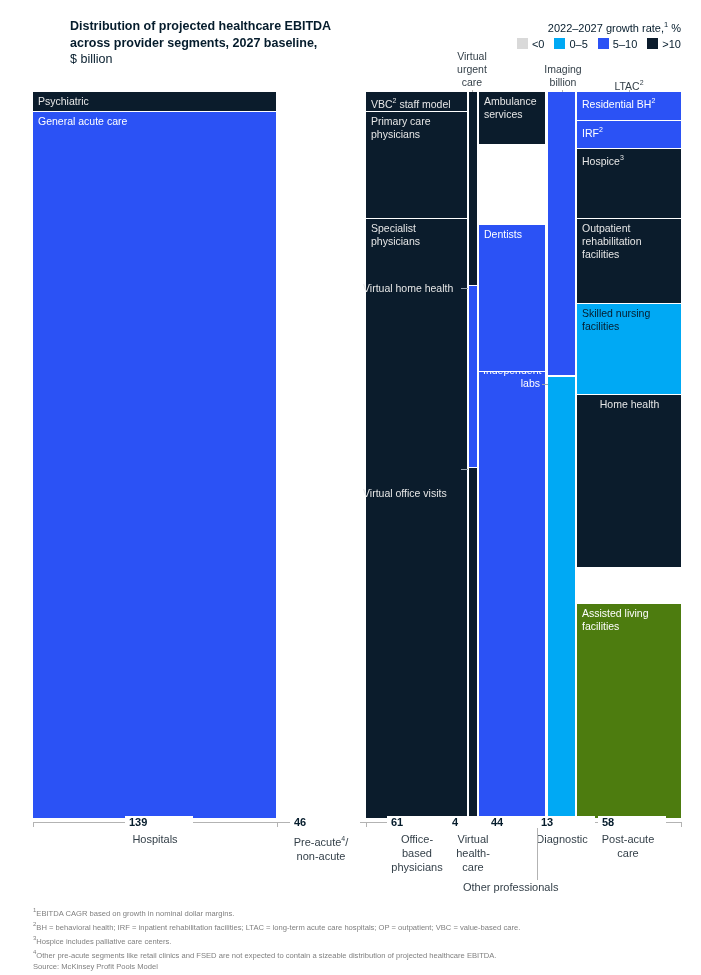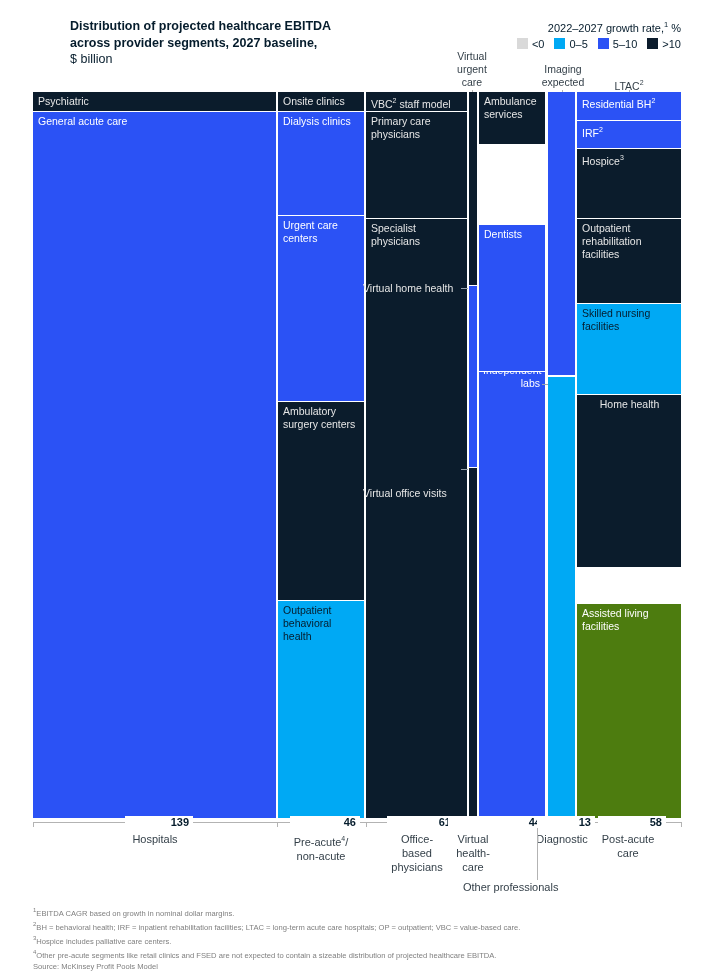--- a/index.html
+++ b/index.html
@@ -39,21 +39,21 @@
 
   
   .outlab{position:absolute;font-size:10.5px;line-height:12.8px;
           color:#e6e6e6;text-align:left;}
   .leader-h{position:absolute;height:1px;background:#9aa5ad;}
 
   
   #axis{position:absolute;left:33px;top:822px;width:648px;height:1px;background:#b3b3b3;}
   .tick{position:absolute;top:822px;width:1px;height:5px;background:#b3b3b3;}
   .axval{position:absolute;font-size:11px;font-weight:700;color:#051c2c;
-         text-align:right;background:#fff;padding:0 4px;top:816px;}
+         text-align:left;background:#fff;padding:0 4px;top:816px;}
   .axname{position:absolute;font-size:11px;line-height:14px;color:#333f48;text-align:center;top:832px;}
   .axname sup{font-size:7px;}
 
   #otherprof{position:absolute;font-size:11px;color:#333f48;top:881px;left:463px;white-space:nowrap;}
   #otherprof-leader{position:absolute;left:537px;top:828px;width:1px;height:52px;background:#b3b3b3;}
 
   
   #notes{position:absolute;left:33px;top:905px;width:655px;
          font-size:7.6px;line-height:10.6px;color:#7f7f7f;}
   #notes div{white-space:nowrap;}
@@ -95,57 +95,40 @@
 
 <div class="toplab" style="left:443px;top:50px;width:58px;">
   <div>Virtual</div>
   <div>urgent</div>
   <div>care</div>
 </div>
 <div class="topleader" style="left:472px;top:90px;height:4px;"></div>
 
 <div class="toplab" style="left:533px;top:63px;width:60px;">
   <div>Imaging</div>
-  <div>expected</div>
+  <div>billion</div>
 </div>
 <div class="topleader" style="left:562px;top:90px;height:4px;"></div>
 
 <div class="toplab" style="left:597px;top:76px;width:64px;">
   <div><span>LTAC</span><sup>2</sup></div>
 </div>
 <div class="topleader" style="left:629px;top:90px;height:4px;"></div>
 
 <div id="plot">
 
   <div class="col" style="left:0px;width:243px;">
     <div class="cell" style="top:0px;height:19px;background:#0b1c2c;">
       <span class="lbl l-dark">Psychiatric</span>
     </div>
     <div class="cell" style="top:20px;height:706px;background:#2b52f5;">
       <span class="lbl l-light">General acute care</span>
     </div>
   </div>
 
-  <div class="col" style="left:245px;width:86px;">
-    <div class="cell" style="top:0px;height:19px;background:#0b1c2c;">
-      <span class="lbl l-dark">Onsite clinics</span>
-    </div>
-    <div class="cell" style="top:20px;height:103px;background:#2b52f5;">
-      <span class="lbl l-light">Dialysis clinics</span>
-    </div>
-    <div class="cell" style="top:124px;height:185px;background:#2b52f5;">
-      <span class="lbl l-light">Urgent care centers</span>
-    </div>
-    <div class="cell" style="top:310px;height:198px;background:#0b1c2c;">
-      <span class="lbl l-dark">Ambulatory surgery centers</span>
-    </div>
-    <div class="cell" style="top:509px;height:217px;background:#00a9f4;">
-      <span class="lbl l-onlight">Outpatient behavioral health</span>
-    </div>
-  </div>
 
   <div class="col" style="left:333px;width:101px;">
     <div class="cell" style="top:0px;height:19px;background:#0b1c2c;">
       <span class="lbl l-dark"><span>VBC</span><sup>2</sup><span> staff model</span></span>
     </div>
     <div class="cell" style="top:20px;height:106px;background:#0b1c2c;">
       <span class="lbl l-dark">Primary care physicians</span>
     </div>
     <div class="cell" style="top:127px;height:599px;background:#0b1c2c;">
       <span class="lbl l-dark">Specialist physicians</span>

